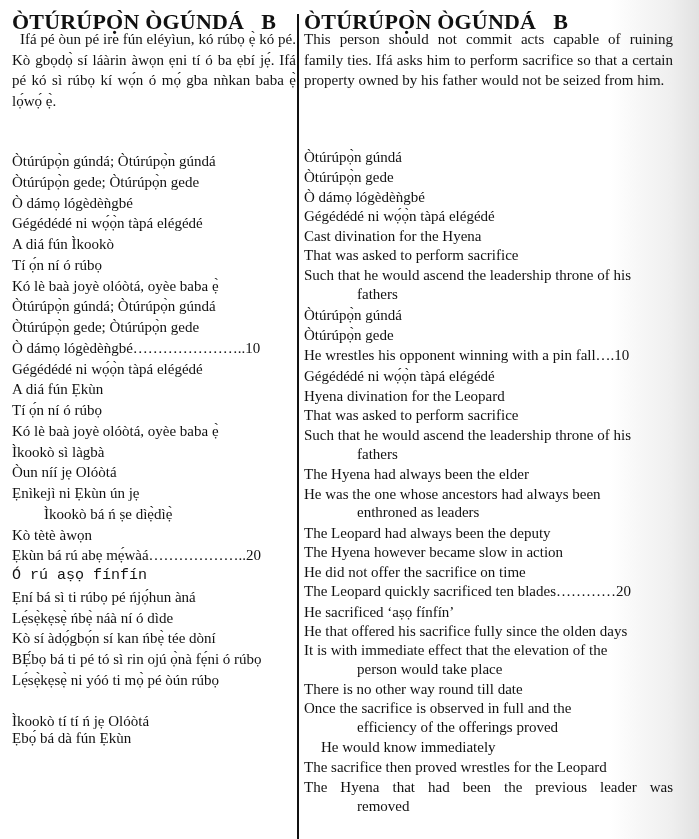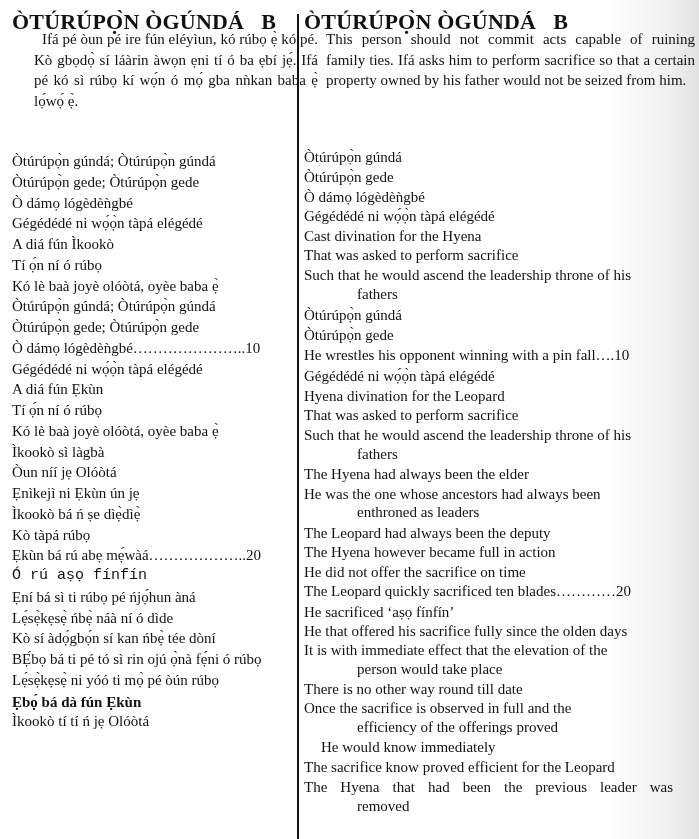--- a/index.html
+++ b/index.html
@@ -21,21 +21,20 @@
   .col { position: absolute; top: 0; }
   .col-left { left: 12px; width: 284px; }
   .col-right { left: 304px; width: 370px; }
   .title {
     position: absolute; top: 9px; left: 0;
     font-weight: bold; font-size: 22px; letter-spacing: 0.2px; white-space: pre;
   }
   .para {
     position: absolute; top: 29px; left: 0; font-size: 15px; line-height: 20.5px;
     text-align: justify;
-    margin-left: 22px;
   }
   .col-left .para { text-indent: 8px; width: 284px; }
   .col-right .para { width: 369px; }
   .line {
     position: absolute; left: 0; font-size: 15px; white-space: nowrap; line-height: 18px;
   }
   .line.indent { left: 53px; }
   .line.justify { width: 369px; text-align: justify; text-align-last: justify; white-space: normal; }
 </style>
 </head>
@@ -58,30 +57,30 @@
       <div class="line" style="top: 297.25px;">Òtúrúpọ̀n gúndá; Òtúrúpọ̀n gúndá</div>
       <div class="line" style="top: 318px;">Òtúrúpọ̀n gede; Òtúrúpọ̀n gede</div>
       <div class="line" style="top: 338.75px;">Ò dámọ lógèdèǹgbé…………………..10</div>
       <div class="line" style="top: 359.5px;">Gégédédé ni wọ́ọ̀n tàpá elégédé</div>
       <div class="line" style="top: 380.25px;">A diá fún Ẹkùn</div>
       <div class="line" style="top: 401px;">Tí ọ́n ní ó rúbọ</div>
       <div class="line" style="top: 421.75px;">Kó lè baà joyè olóòtá, oyèe baba ẹ̀</div>
       <div class="line" style="top: 442.5px;">Ìkookò sì làgbà</div>
       <div class="line" style="top: 463.25px;">Òun níí jẹ Olóòtá</div>
       <div class="line" style="top: 484px;">Ẹnìkejì ni Ẹkùn ún jẹ</div>
-      <div class="line" style="top: 504.75px;">Ìkookò bá ń ṣe dìẹ̀dìẹ̀</div>
-      <div class="line" style="top: 525.5px;">Kò tàpá rúbọ</div>
+      <div class="line" style="top: 504.75px; margin-left: 32px;">Ìkookò bá ń ṣe dìẹ̀dìẹ̀</div>
+      <div class="line" style="top: 525.5px;">Kò tètè àwọn</div>
       <div class="line" style="top: 546.25px;">Ẹkùn bá rú abẹ mẹ́wàá………………..20</div>
       <div class="line" style="top: 567px; font-family: Liberation Mono, monospace;">Ó rú aṣọ fínfín</div>
       <div class="line" style="top: 587.75px;">Ẹní bá sì ti rúbọ pé ńjọ́hun àná</div>
       <div class="line" style="top: 608.5px;">Lẹ́sẹ̀kẹsẹ̀ ńbẹ̀ náà ní ó dìde</div>
       <div class="line" style="top: 629.25px;">Kò sí àdọ́gbọ́n sí kan ńbẹ̀ tée dòní</div>
       <div class="line" style="top: 650px;">BẸ́bọ bá ti pé tó sì rin ojú ọ̀nà fẹ́ni ó rúbọ</div>
       <div class="line" style="top: 670.75px;">Lẹ́sẹ̀kẹsẹ̀ ni yóó ti mọ̀ pé òún rúbọ</div>
-      <div class="line" style="top: 693px; font-weight: bold;">Ẹbọ́ bá dà fún Ẹkùn</div>
+      <div class="line" style="top: 729px;">Ẹbọ́ bá dà fún Ẹkùn</div>
       <div class="line" style="top: 712.25px;">Ìkookò tí tí ń jẹ Olóòtá</div>
     </div>
 </div>
 
 <div class="col col-right">
   <div class="title">ÒTÚRÚPỌ̀N ÒGÚNDÁ   B</div>
   <div class="para">This person should not commit acts capable of ruining family ties. Ifá asks him to perform sacrifice so that a certain property owned by his father would not be seized from him.</div>
   <div id="right-verse">
       <div class="line" style="top: 148px;">Òtúrúpọ̀n gúndá</div>
       <div class="line" style="top: 168px;">Òtúrúpọ̀n gede</div>
@@ -96,28 +95,28 @@
       <div class="line" style="top: 346px;">He wrestles his opponent winning with a pin fall….10</div>
       <div class="line" style="top: 367px;">Gégédédé ni wọ́ọ̀n tàpá elégédé</div>
       <div class="line" style="top: 387px;">Hyena divination for the Leopard</div>
       <div class="line" style="top: 406px;">That was asked to perform sacrifice</div>
       <div class="line" style="top: 426px;">Such that he would ascend the leadership throne of his</div>
       <div class="line indent" style="top: 445px;">fathers</div>
       <div class="line" style="top: 465px;">The Hyena had always been the elder</div>
       <div class="line" style="top: 485px;">He was the one whose ancestors had always been</div>
       <div class="line indent" style="top: 503px;">enthroned as leaders</div>
       <div class="line" style="top: 524px;">The Leopard had always been the deputy</div>
-      <div class="line" style="top: 543px;">The Hyena however became full in action</div>
+      <div class="line" style="top: 543px;">The Hyena however became slow in action</div>
       <div class="line" style="top: 563px;">He did not offer the sacrifice on time</div>
       <div class="line" style="top: 582px;">The Leopard quickly sacrificed ten blades…………20</div>
       <div class="line" style="top: 603px;">He sacrificed ‘aṣọ fínfín’</div>
       <div class="line" style="top: 622px; text-align: right;">He that offered his sacrifice fully since the olden days</div>
       <div class="line" style="top: 641px;">It is with immediate effect that the elevation of the</div>
       <div class="line indent" style="top: 660px;">person would take place</div>
       <div class="line" style="top: 680px;">There is no other way round till date</div>
       <div class="line" style="top: 699px;">Once the sacrifice is observed in full and the</div>
       <div class="line indent" style="top: 718px;">efficiency of the offerings proved</div>
       <div class="line" style="top: 738px; margin-left: 17px;">He would know immediately</div>
-      <div class="line" style="top: 758px;">The sacrifice know proved efficient for the Leopard</div>
+      <div class="line" style="top: 758px;">The sacrifice then proved wrestles for the Leopard</div>
       <div class="line justify" style="top: 778px;">The Hyena that had been the previous leader was</div>
       <div class="line indent" style="top: 797px;">removed</div>
     </div>
 </div>
 
 </body></html>

